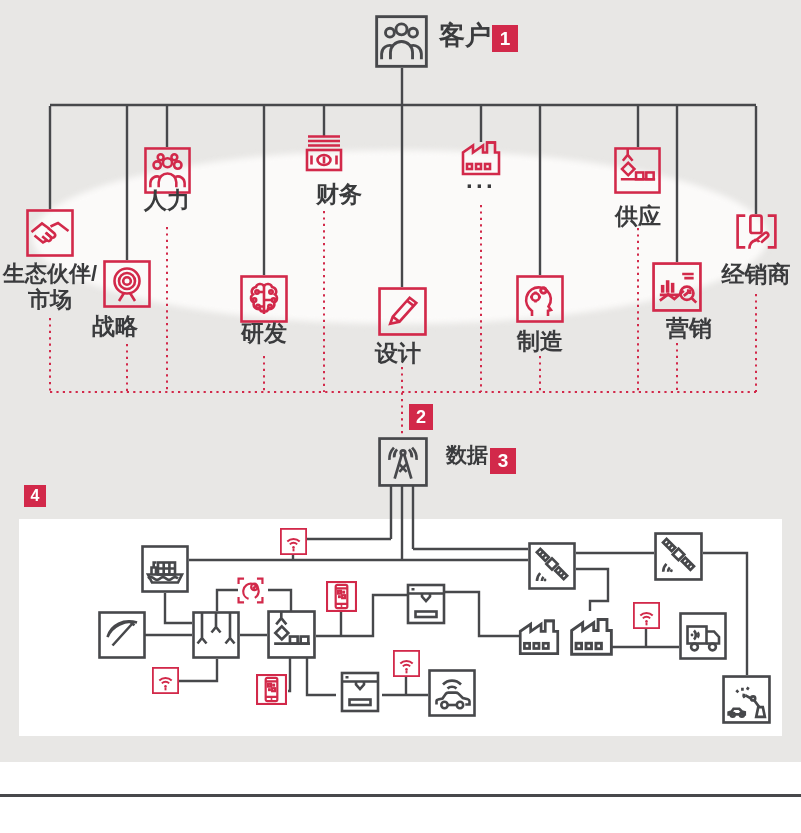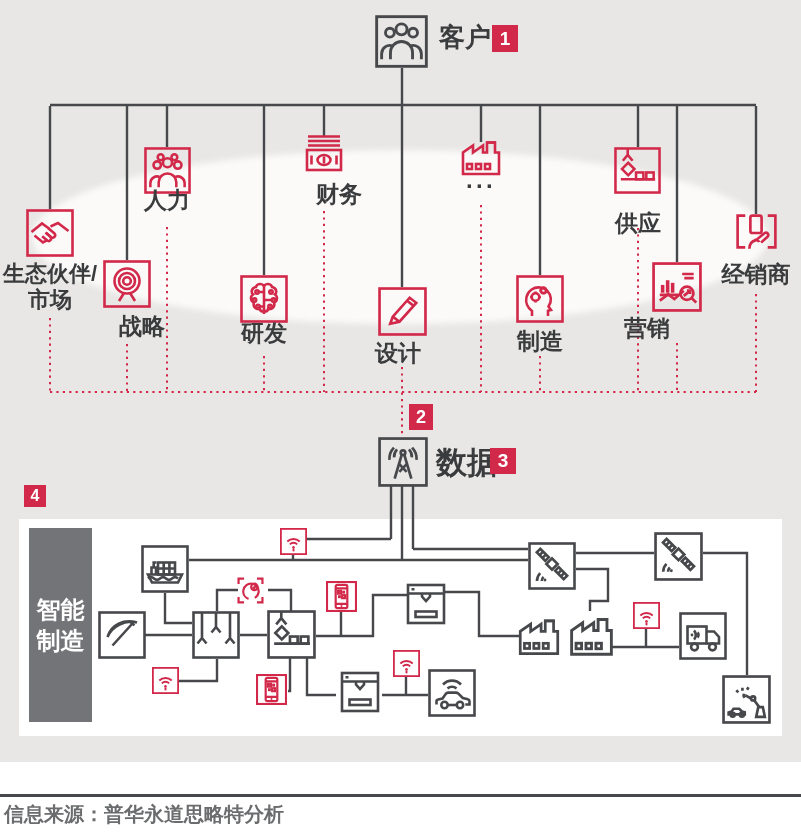--- a/index.html
+++ b/index.html
@@ -13,21 +13,21 @@
          font-family:"Liberation Sans",sans-serif;}
   #graybg{position:absolute;left:0;top:0;width:801px;height:762px;background:var(--pagebg);}
   #ellipse{position:absolute;left:32px;top:150px;width:736px;height:174px;background:#fbfaf9;
            border-radius:50%;filter:blur(3px);}
   #lines{position:absolute;left:0;top:0;}
   .node{position:absolute;overflow:visible;color:var(--dark);stroke-width:2.6;}
   .node.red{color:var(--accent);}
   .node.sm{stroke-width:3.4;}
   .lbl{position:absolute;width:96px;text-align:center;color:var(--text);font-size:23px;
        font-weight:600;line-height:1.18;letter-spacing:0px;}
-  .lbl.big{font-size:26px;width:70px;}
+  .lbl.big{font-size:26px;width:70px;font-family:Liberation Mono, monospace;}
   .lbl.dots{font-size:24px;font-weight:700;letter-spacing:2px;color:var(--text);}
   .badge{position:absolute;background:var(--accent);color:#fff;font-weight:700;
          display:flex;align-items:center;justify-content:center;font-size:19px;}
   #panel{position:absolute;left:19px;top:519px;width:763px;height:217px;background:#ffffff;}
   #panel-label-box{position:absolute;left:29px;top:528px;width:63px;height:194px;background:#737478;
                    display:flex;align-items:center;justify-content:center;}
   #panel-label{width:52px;text-align:center;color:#ffffff;font-size:24px;font-weight:600;line-height:1.3;}
   #footer-rule{position:absolute;left:0;top:794px;width:801px;height:3px;background:var(--dark);}
   #footer-text{position:absolute;left:4px;top:801px;font-size:20px;font-weight:700;color:#6b6c6e;}
 </style>
@@ -300,42 +300,39 @@
       <use href="#i-claw"></use>
     </svg>
   <svg class="node red" style="left:652px;top:262px;width:50px;height:50px" viewBox="0 0 48 48">
       <use href="#i-chartsearch"></use>
     </svg>
   <svg class="node red" style="left:732px;top:208px;width:49px;height:49px" viewBox="0 0 48 48">
       <use href="#i-handcard"></use>
     </svg>
 
   <div class="lbl" style="left:-6px;top:261px;width:112px;font-size:22px">生态伙伴/市场</div>
-  <div class="lbl" style="left:94px;top:313px">战略</div>
+  <div class="lbl" style="left:67px;top:313px">战略</div>
   <div class="lbl" style="left:119px;top:187px">人力</div>
   <div class="lbl" style="left:216px;top:320px">研发</div>
   <div class="lbl" style="left:291px;top:181px">财务</div>
   <div class="lbl" style="left:350px;top:340px">设计</div>
   <div class="lbl dots" style="left:433px;top:172px">···</div>
   <div class="lbl" style="left:492px;top:328px">制造</div>
-  <div class="lbl" style="left:590px;top:210px">供应</div>
-  <div class="lbl" style="left:599px;top:315px">营销</div>
+  <div class="lbl" style="left:590px;top:203px">供应</div>
+  <div class="lbl" style="left:641px;top:315px">营销</div>
   <div class="lbl" style="left:708px;top:261px">经销商</div>
 
   <div class="badge" style="left:409px;top:404px;width:24px;height:26px;font-size:18px">2</div>
   <svg class="node" style="left:378px;top:437px;width:50px;height:50px" viewBox="0 0 48 48">
       <use href="#i-antenna"></use>
     </svg>
-  <div class="lbl big" style="left:432px;top:445px;font-size:31px">数据</div>
+  <div class="lbl big" style="left:432px;top:445px;font-size:21px">数据</div>
   <div class="badge" style="left:490px;top:448px;width:26px;height:26px">3</div>
 
   <div class="badge" style="left:24px;top:485px;width:22px;height:22px;font-size:16px">4</div>
-  <div id="panel-label-box">
-    <div id="panel-label">智能制造</div>
-  </div>
 
   <svg class="node" style="left:141px;top:545px;width:48px;height:48px" viewBox="0 0 48 48">
       <use href="#i-ship"></use>
     </svg>
   <svg class="node red sm" style="left:280px;top:528px;width:27px;height:27px" viewBox="0 0 48 48">
       <use href="#i-wifi"></use>
     </svg>
   <svg class="node" style="left:98px;top:611px;width:48px;height:48px" viewBox="0 0 48 48">
       <use href="#i-pickaxe"></use>
     </svg>
@@ -385,14 +382,13 @@
       <use href="#i-wifi"></use>
     </svg>
   <svg class="node" style="left:679px;top:612px;width:48px;height:48px" viewBox="0 0 48 48">
       <use href="#i-truck"></use>
     </svg>
   <svg class="node" style="left:722px;top:675px;width:49px;height:49px" viewBox="0 0 48 48">
       <use href="#i-robotcar"></use>
     </svg>
 
   <div id="footer-rule"></div>
-  <div id="footer-text">信息来源：普华永道思略特分析</div>
 </div>
 
 </body></html>

